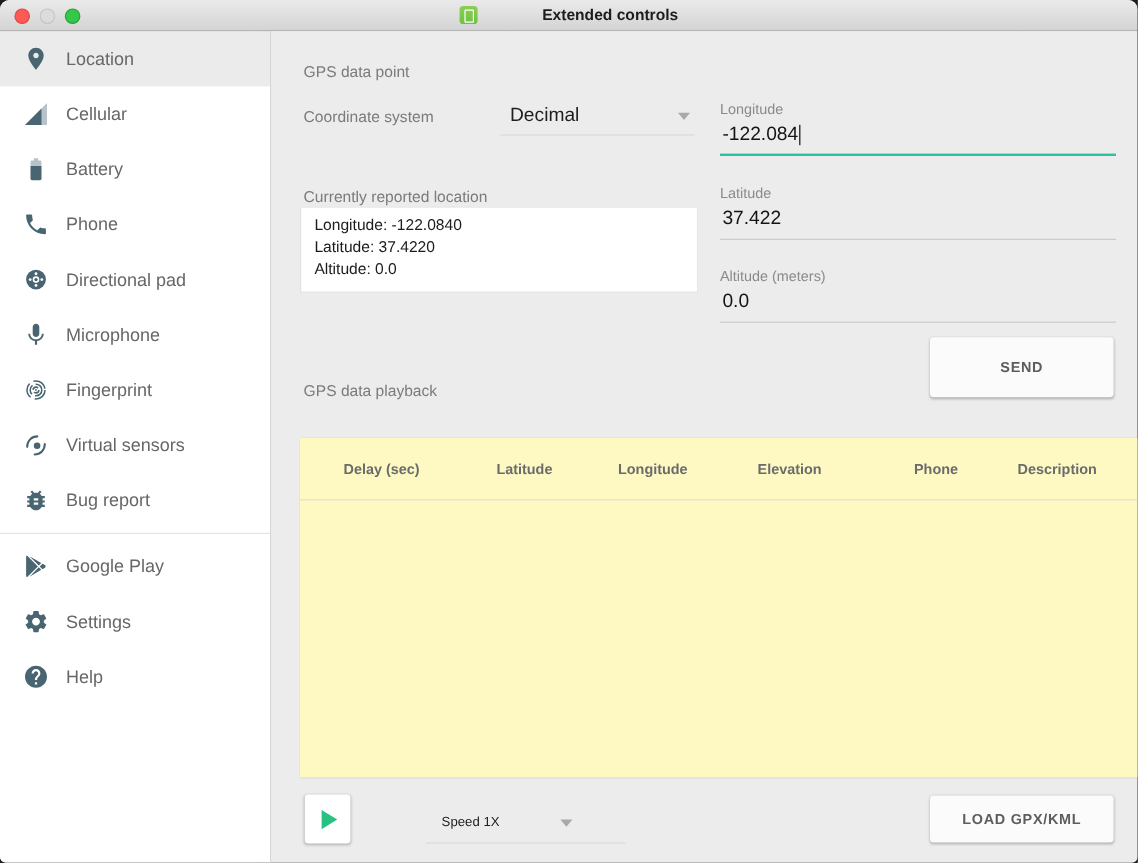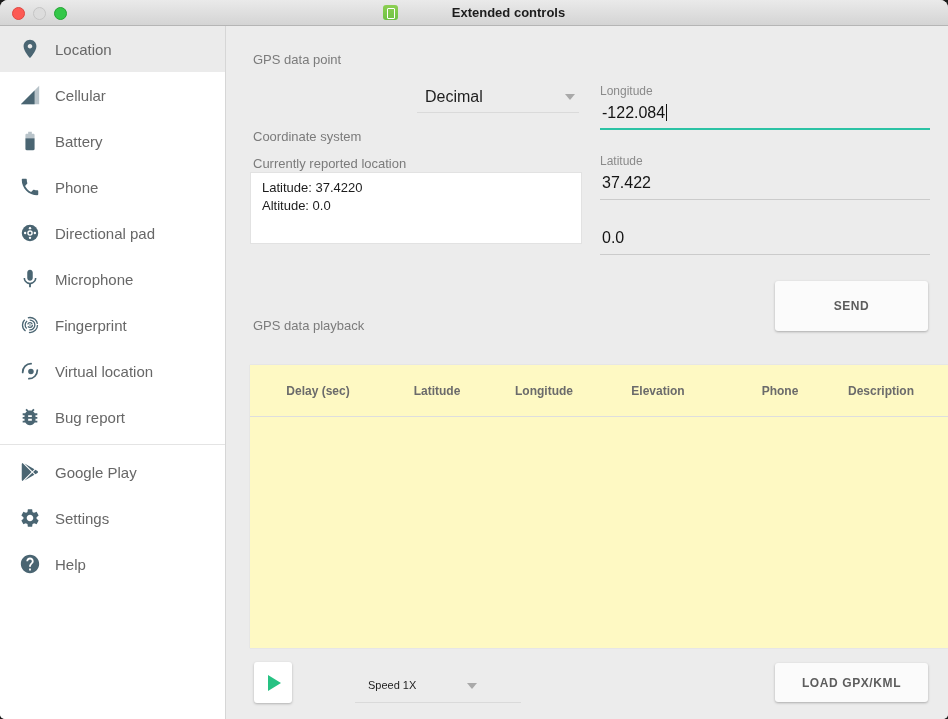--- a/index.html
+++ b/index.html
@@ -153,21 +153,21 @@
       </div>
 
       <div class="sitem">
         <span class="sicon">
           <svg viewBox="0 0 24 24" fill="none" stroke="currentColor" stroke-width="1.9" stroke-linecap="round">
               <path d="M4 13.5C4 8 8 4 13.2 4"></path>
               <path d="M20 11c0 5.4-4 9.4-9.2 9.4"></path>
               <circle cx="13" cy="12.5" r="3" fill="currentColor" stroke="none"></circle>
             </svg>
         </span>
-        <span class="slabel">Virtual location</span>
+        <span class="slabel">Virtual sensors</span>
       </div>
 
       <div class="sitem">
         <span class="sicon">
           <svg viewBox="0 0 24 24">
               <path fill="currentColor" d="M20 8h-2.81c-.45-.78-1.07-1.45-1.82-1.96L17 4.41 15.59 3l-2.17 2.17C12.96 5.06 12.49 5 12 5c-.49 0-.96.06-1.41.17L8.41 3 7 4.41l1.62 1.63C7.88 6.55 7.26 7.22 6.81 8H4v2h2.09c-.05.33-.09.66-.09 1v1H4v2h2v1c0 .34.04.67.09 1H4v2h2.81c1.04 1.79 2.97 3 5.19 3s4.15-1.21 5.19-3H20v-2h-2.09c.05-.33.09-.66.09-1v-1h2v-2h-2v-1c0-.34-.04-.67-.09-1H20V8zm-6 8h-4v-2h4v2zm0-4h-4v-2h4v2z"></path>
             </svg>
         </span>
         <span class="slabel">Bug report</span>
       </div>
@@ -199,50 +199,52 @@
             </svg>
         </span>
         <span class="slabel">Help</span>
       </div>
     </div>
 
     <div class="main">
 
       <div class="lbl" style="left:27px;top:26px;">GPS data point</div>
 
-      <div class="lbl" style="left:27px;top:64px;margin-top:39px;">Coordinate system</div>
+      <div class="lbl" style="left:27px;top:64px;">Coordinate system</div>
 
       <div class="dropdown" style="left:191px;top:57px;width:162px;height:30px;">
         <div class="dval">Decimal</div>
         <div class="chev" style="right:4px;top:11px;"></div>
       </div>
 
       <div class="field focus" style="left:374px;top:58px;">
         <div class="flabel">Longitude</div>
         <div class="fval">
             <span>-122.084</span>
             <span class="caret"></span>
           </div>
       </div>
 
       <div class="lbl" style="left:27px;top:130px;">Currently reported location</div>
 
       <div class="reported-box">
+        <div>Longitude: -122.0840</div>
         <div>Latitude: 37.4220</div>
         <div>Altitude: 0.0</div>
       </div>
 
       <div class="field plain" style="left:374px;top:128px;">
         <div class="flabel">Latitude</div>
         <div class="fval">
             <span>37.422</span>
           </div>
       </div>
 
       <div class="field plain" style="left:374px;top:197px;">
+        <div class="flabel">Altitude (meters)</div>
         <div class="fval">
             <span>0.0</span>
           </div>
       </div>
 
       <div class="btn" style="left:549px;top:255px;width:153px;height:50px;">SEND</div>
 
       <div class="lbl" style="left:27px;top:292px;">GPS data playback</div>
 
       <div class="gtable">

